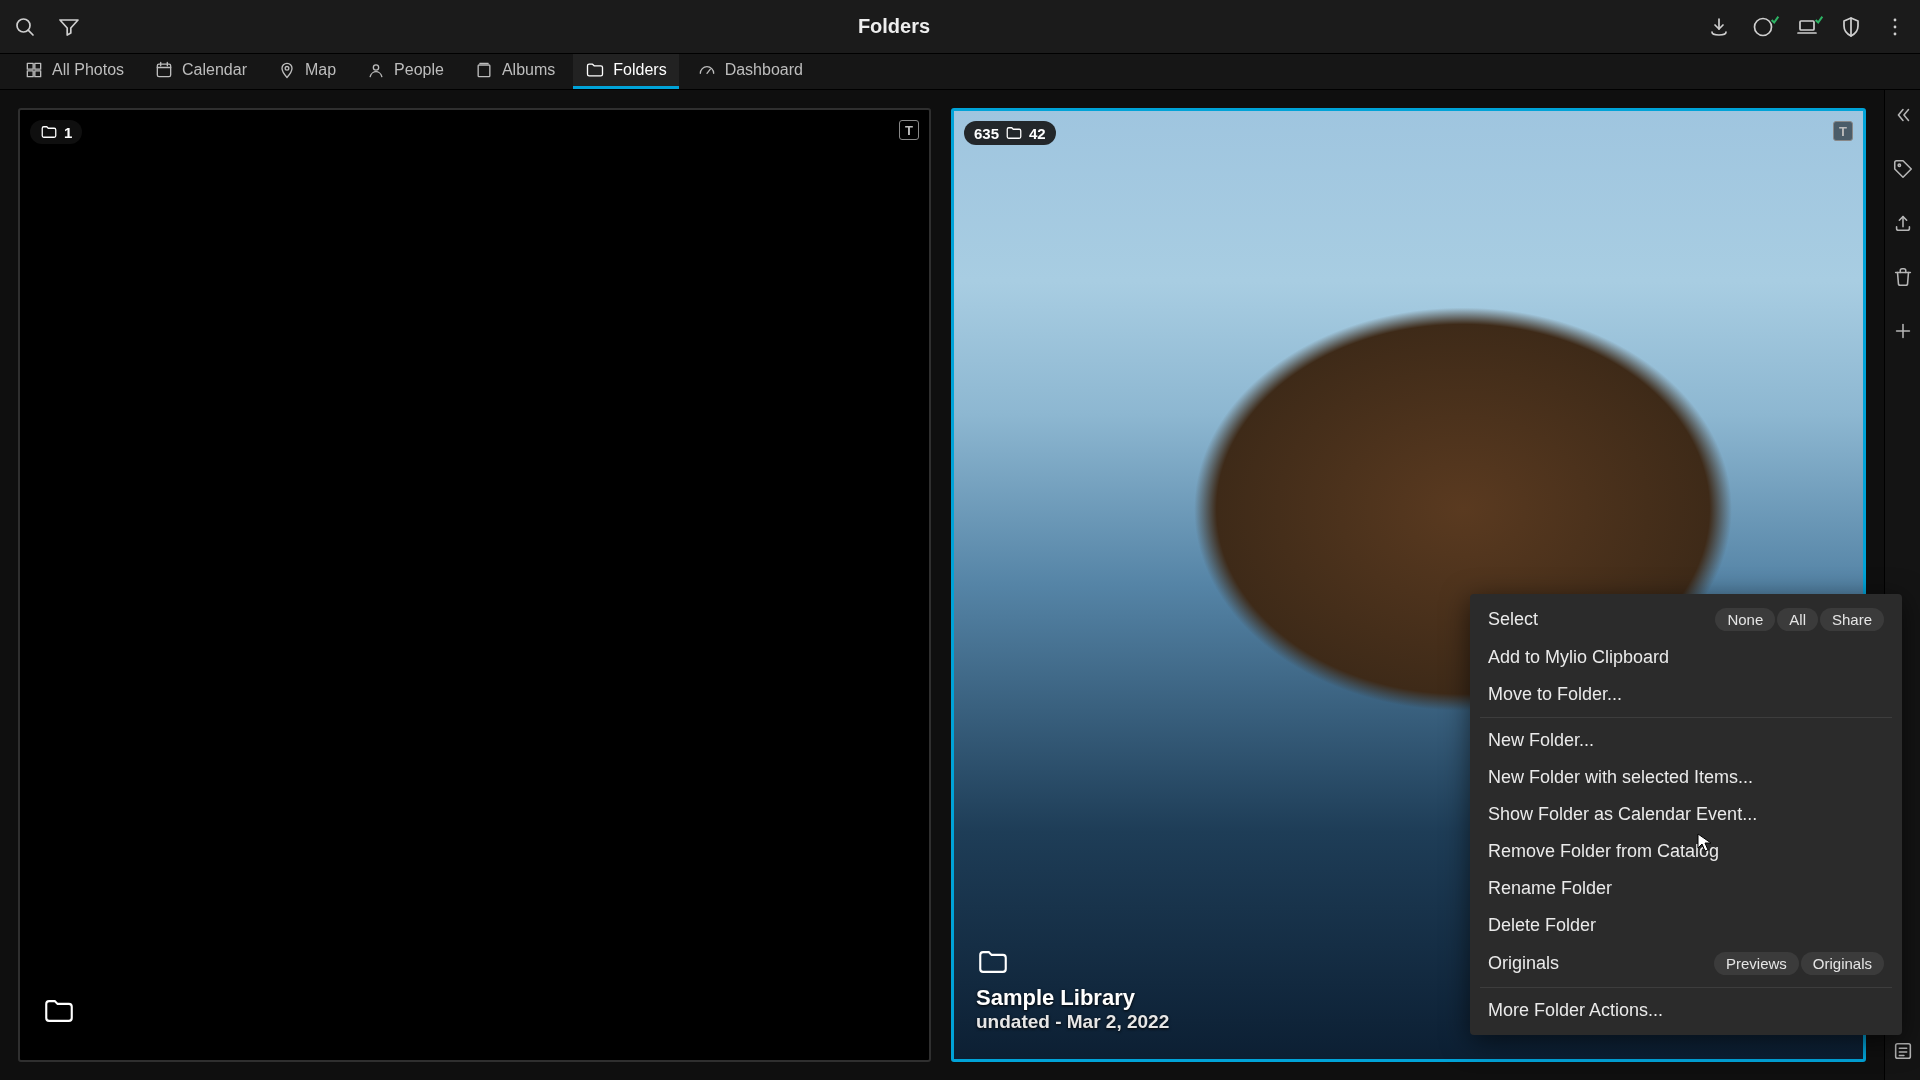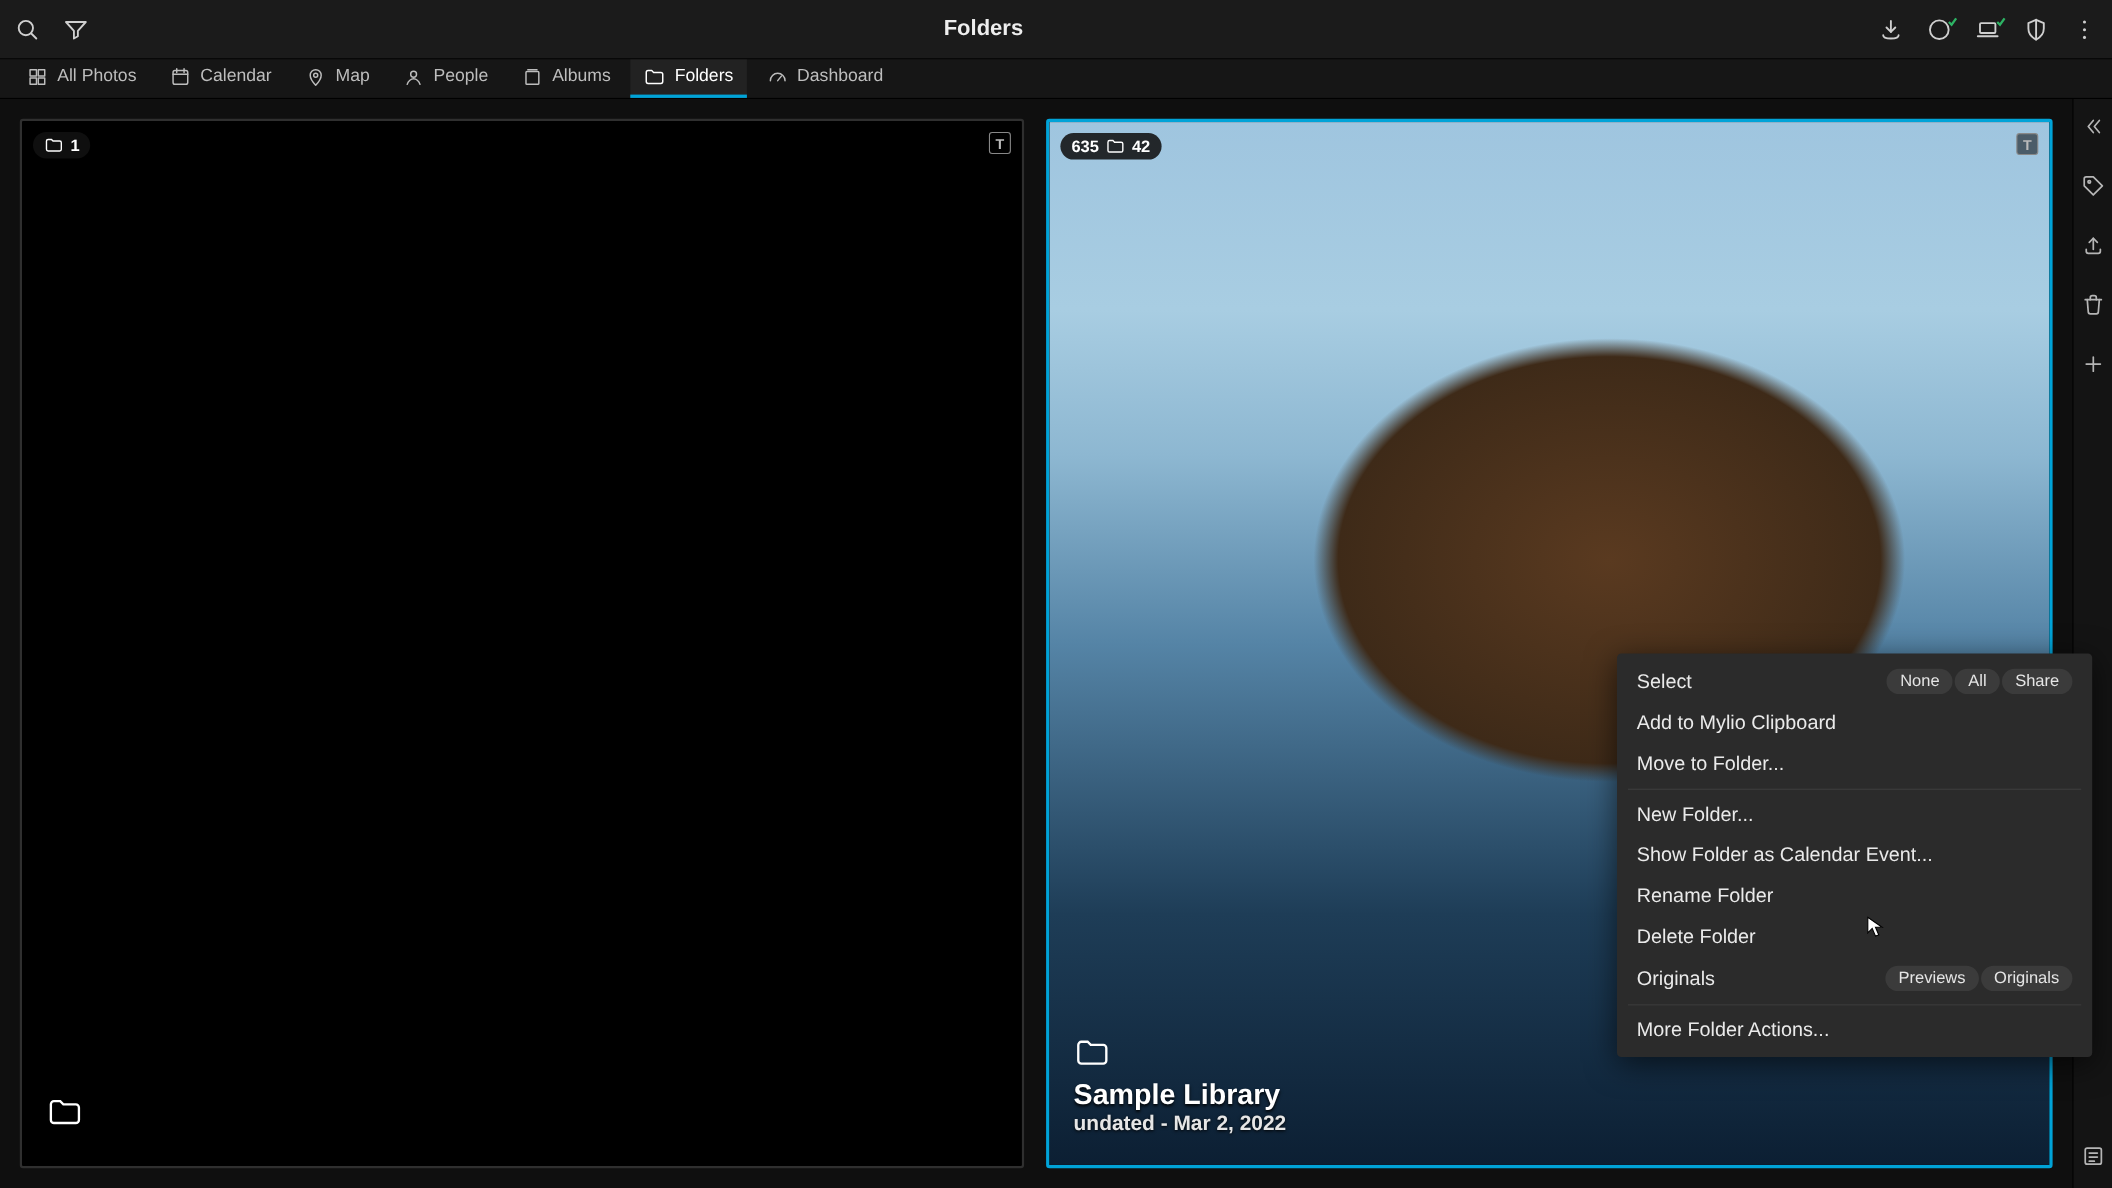--- a/index.html
+++ b/index.html
@@ -109,21 +109,21 @@
   }
   .tile .footer {
     padding: 0 22px 26px 22px;
     text-shadow: 0 1px 3px #000;
   }
   .tile .footer .folder-glyph svg{
     width:34px;height:34px; stroke:#fff; stroke-width:1.5; fill:none;
     margin-bottom:6px; display:block;
   }
   .tile .footer .title {
-    font-size:26px; font-weight:700; color:#fff;
+    font-size:22px; font-weight:700; color:#fff;
   }
   .tile .footer .subtitle {
     font-size:19px; color:#e6e6e6; font-weight:700;
   }
   .tile .cover {
     position:absolute; inset:0;
   }
   .cover.otter {
     background:
       radial-gradient(ellipse 560px 420px at 56% 42%,
@@ -377,21 +377,27 @@
       <span>Add to Mylio Clipboard</span>
     </div>
   <div class="row">
       <span>Move to Folder...</span>
     </div>
   <hr>
   <div class="row">
       <span>New Folder...</span>
     </div>
   <div class="row">
+      <span>New Folder with selected Items...</span>
+    </div>
+  <div class="row">
       <span>Show Folder as Calendar Event...</span>
+    </div>
+  <div class="row">
+      <span>Remove Folder from Catalog</span>
     </div>
   <div class="row">
       <span>Rename Folder</span>
     </div>
   <div class="row">
       <span>Delete Folder</span>
     </div>
   <div class="row">
     <span class="grow">Originals</span>
     <span class="pill">Previews</span>

